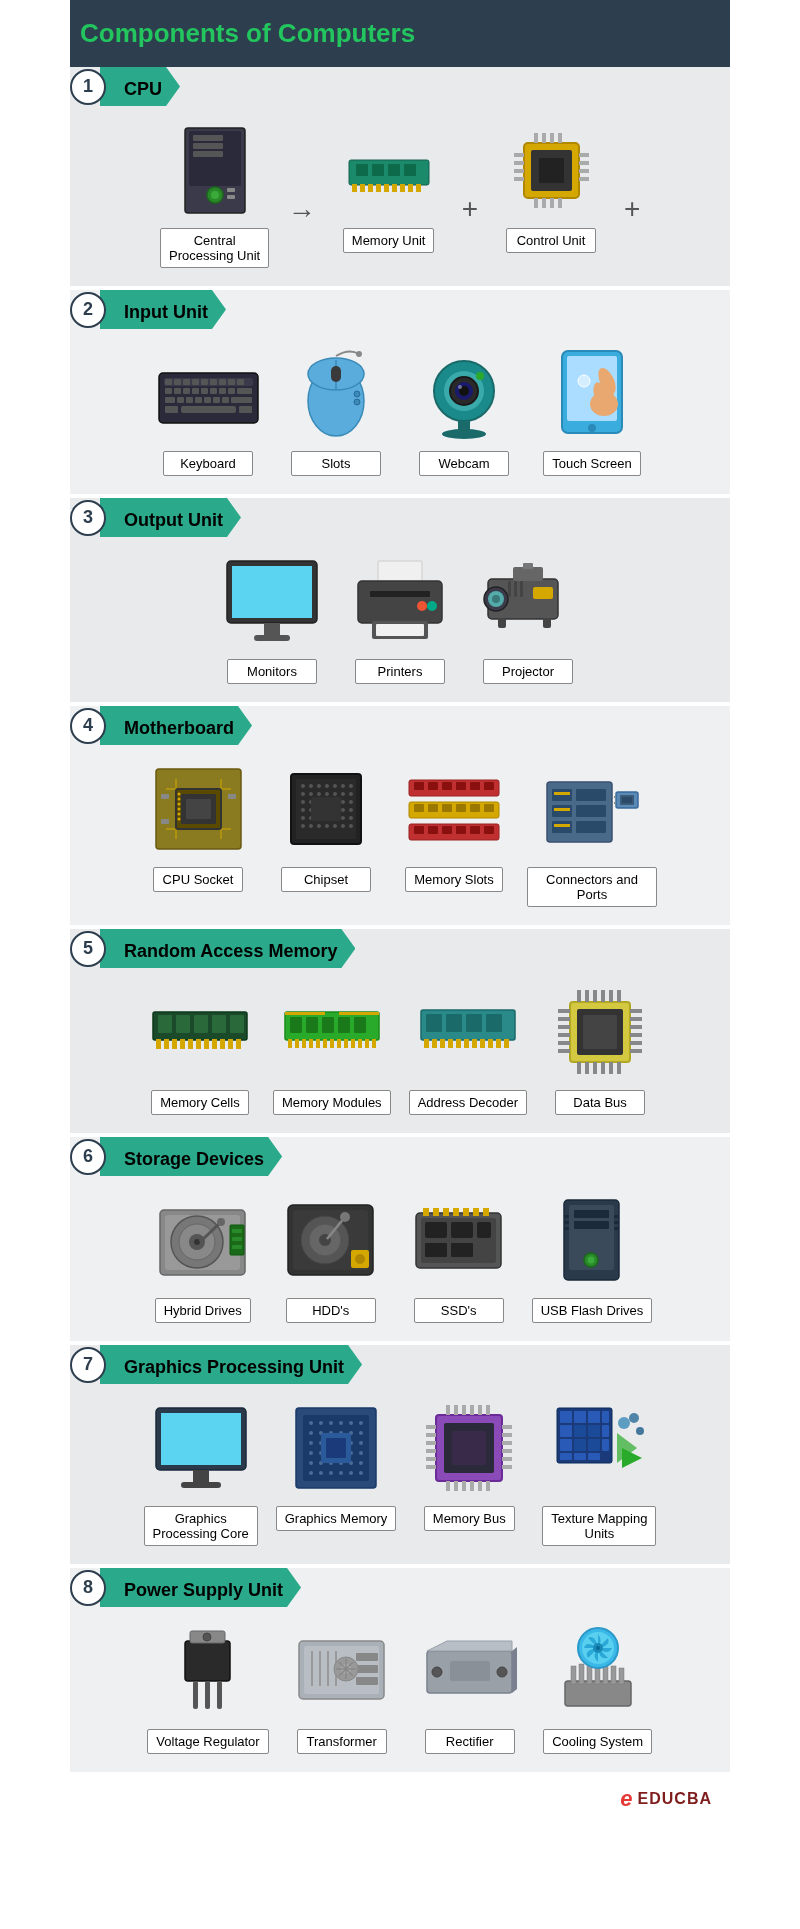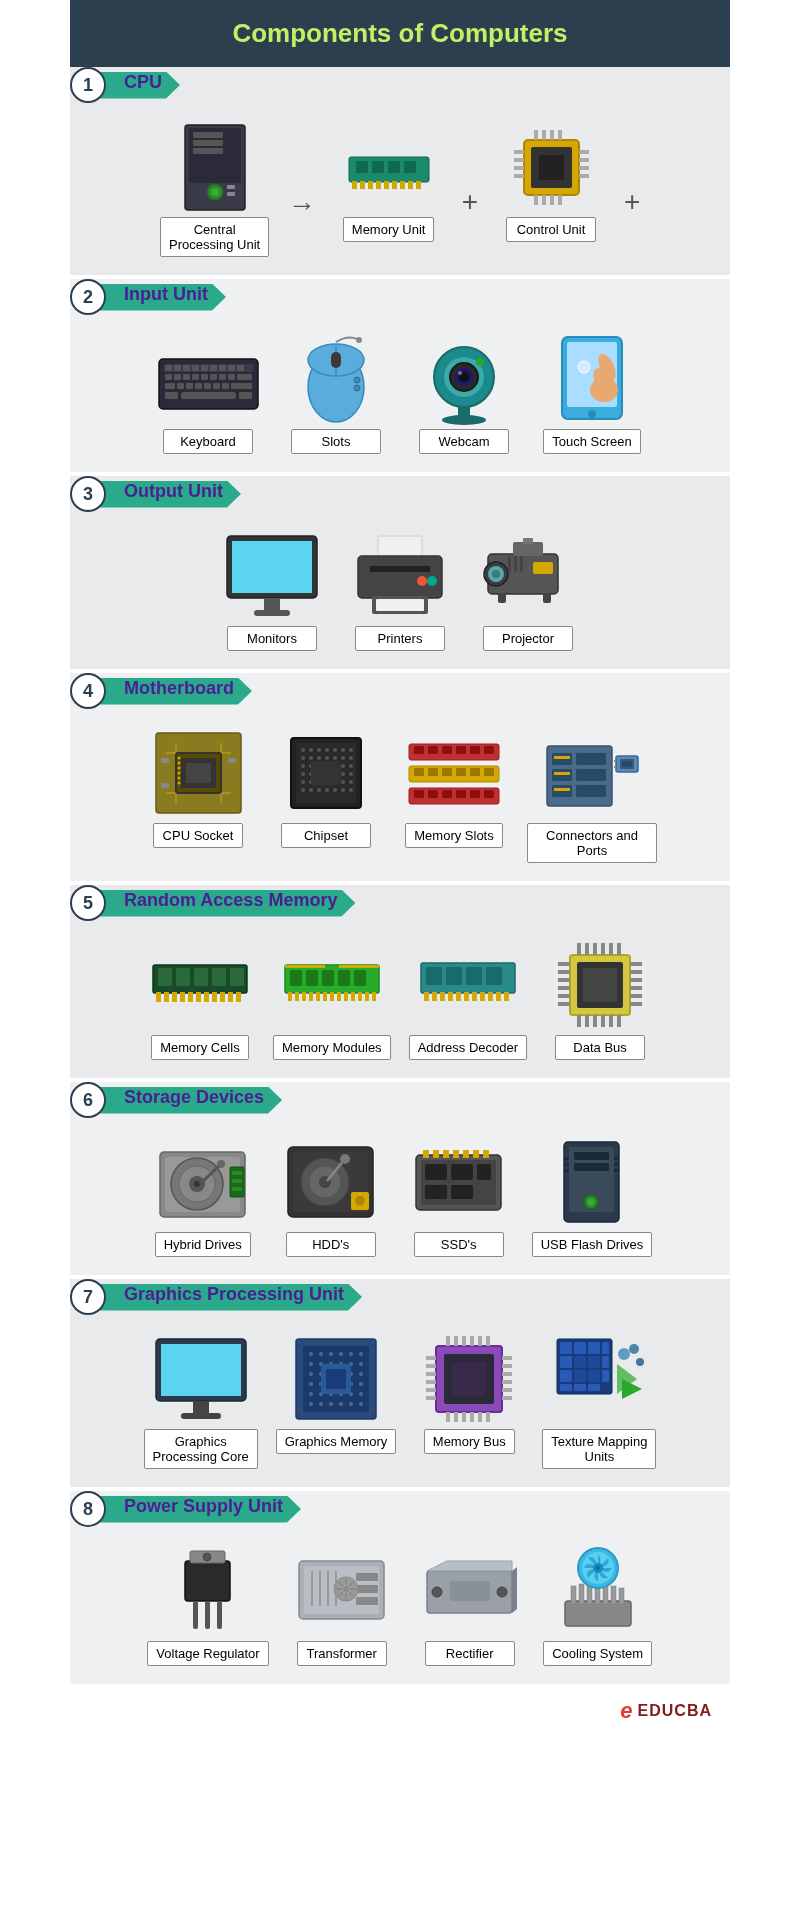--- a/index.html
+++ b/index.html
@@ -4,22 +4,21 @@
   <style>
     * { box-sizing: border-box; margin: 0; padding: 0; }
     body {
       font-family: Arial, sans-serif;
       background: #fff;
       width: 660px;
       margin: 0 auto;
     }
     .page-title {
       background: #2d3e4e;
-      color: #bef264;
-      text-align: center;
+      color: #22c55e;
       font-size: 26px;
       font-weight: bold;
       padding: 18px 10px;
     }
     .section {
       background: #eef0f2;
       margin-bottom: 4px;
       padding-bottom: 18px;
     }
     .section-header {
@@ -39,38 +38,39 @@
       font-size: 18px;
       font-weight: bold;
       color: #2d3e4e;
       margin-right: 0;
       flex-shrink: 0;
       position: relative;
       z-index: 2;
     }
     .section-label {
       background: #2aaa8a;
-      color: #4c1d95;
+      color: #000000;
       font-size: 18px;
       font-weight: bold;
-      padding: 0 18px 6px 24px;
+      padding: 12px 18px 6px 24px;
       clip-path: polygon(0 0, calc(100% - 14px) 0, 100% 50%, calc(100% - 14px) 100%, 0 100%);
       margin-left: -6px;
     }
     .items-row {
       display: flex;
       justify-content: center;
       gap: 18px;
       flex-wrap: wrap;
       padding: 0 16px;
     }
     .item-card {
       display: flex;
       flex-direction: column;
       align-items: center;
+      gap: 8px;
     }
     .item-icon {
       width: 110px;
       height: 100px;
       display: flex;
       align-items: center;
       justify-content: center;
     }
     .item-label {
       border: 1.5px solid #888;

